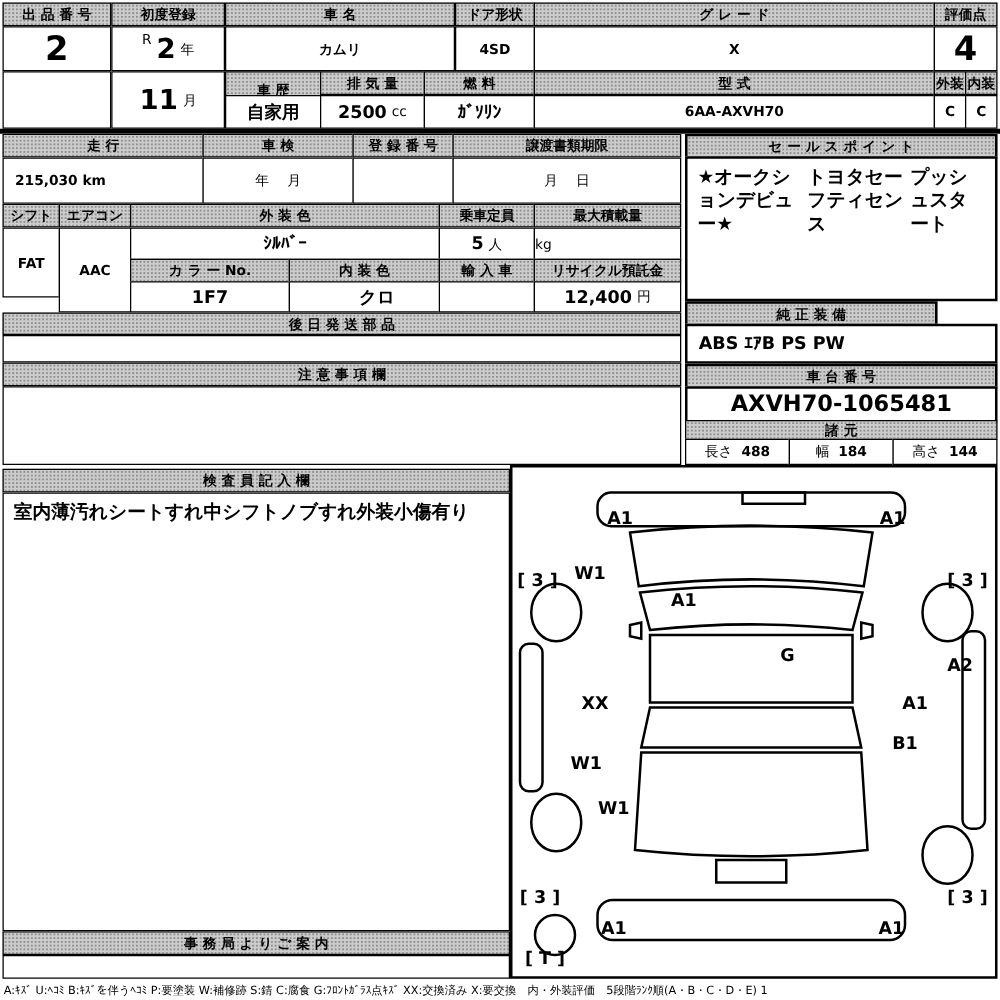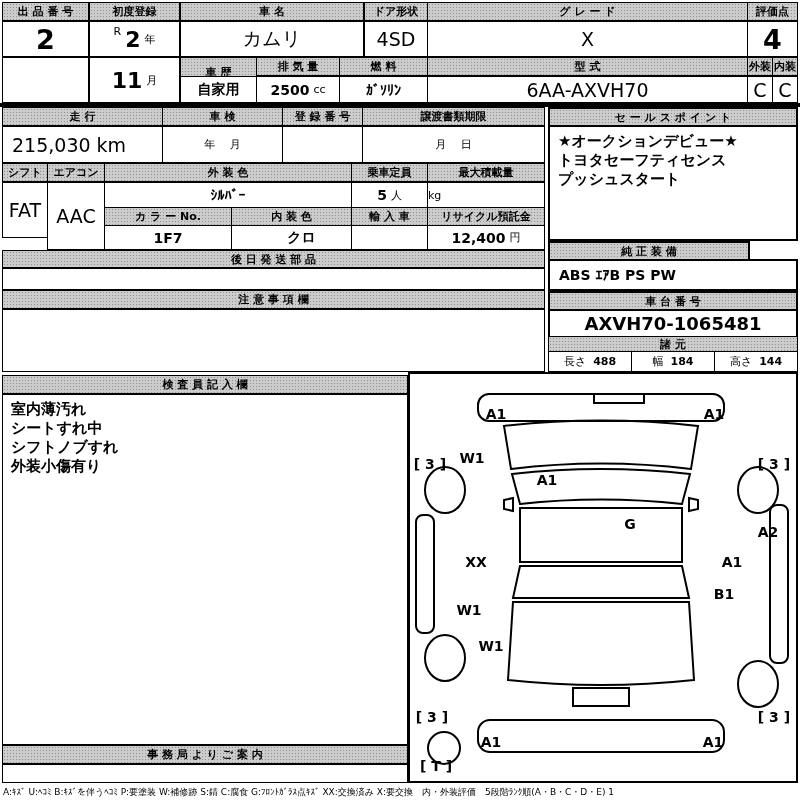--- a/index.html
+++ b/index.html
@@ -1,28 +1,28 @@
 <!DOCTYPE html>
 <html><head>
 <meta charset="utf-8">
 <style>
   *{margin:0;padding:0;box-sizing:border-box}
   html,body{background:#fff;color:#000;font-family:"DejaVu Sans",sans-serif}
   #sheet{position:relative;width:800px;height:800px;background:#fff}
   .cell{position:absolute;border:1px solid #000;background:#fff;display:flex;align-items:center;justify-content:center;overflow:hidden;white-space:nowrap}
   .hd{font-size:11px;background-color:#cccccc;background-image:radial-gradient(#8f8f8f .7px,transparent .8px);background-size:3px 3px;font-weight:bold}
-  .val{font-weight:normal;font-size:19px}
+  .val{font-weight:bold;font-size:11px}
   .val-sm{font-weight:bold;font-size:14px}
   .big{font-weight:bold;font-size:27px}
   .big2{font-weight:bold;font-size:22px}
   .sm{font-size:11px}
   .unit{font-size:11px;font-weight:normal;margin-left:4px}
   .era{font-size:11px;align-self:flex-start;padding:3px 4px 0 0}
   .left{justify-content:flex-start;padding-left:9px}
-  .lines{flex-direction:column;align-items:flex-start;justify-content:flex-start;padding:5px 8px;white-space:normal}
+  .lines{flex-direction:row;align-items:flex-start;justify-content:flex-start;padding:5px 8px;white-space:normal}
   .lines div{font-size:14px;line-height:18px}
   .lines.bold div{font-weight:bold;font-size:15px;line-height:19px}
   .suffix-right{position:absolute;right:7px;font-size:11px;font-weight:normal}
   .right-unit{justify-content:flex-start;padding-right:10px}
   .bar{position:absolute;background:#000}
   .thick{border-width:2px}
   .dim-label{font-size:11px}
   .dim-num{font-weight:bold;font-size:11px;margin-left:7px}
   #legend{position:absolute;left:3px;top:786px;width:794px;font-size:9px;white-space:nowrap;overflow:hidden}
   svg text.mark{font-family:"DejaVu Sans",sans-serif;font-weight:bold;font-size:14px;fill:#000}

